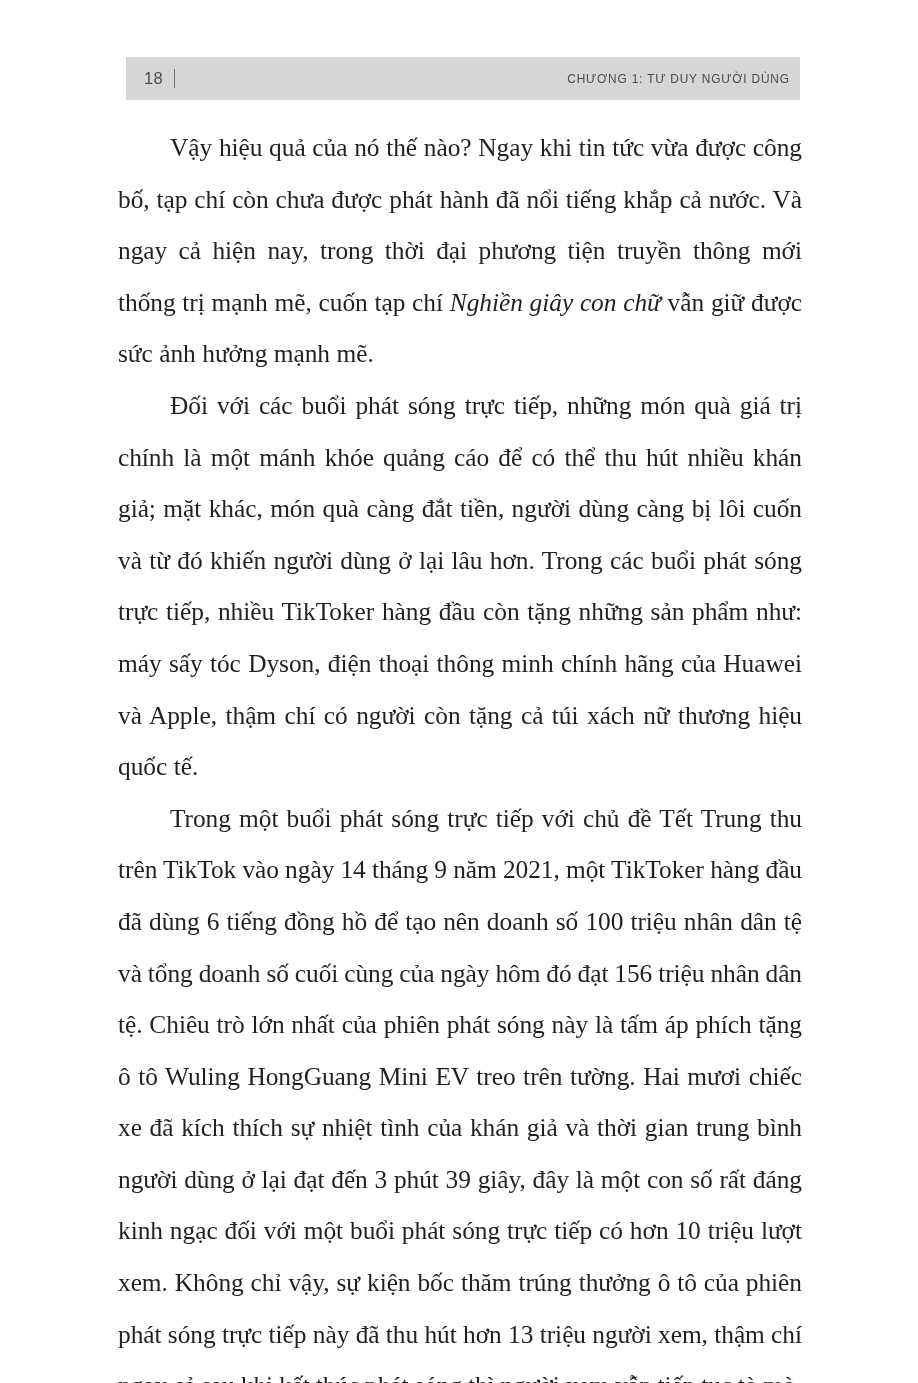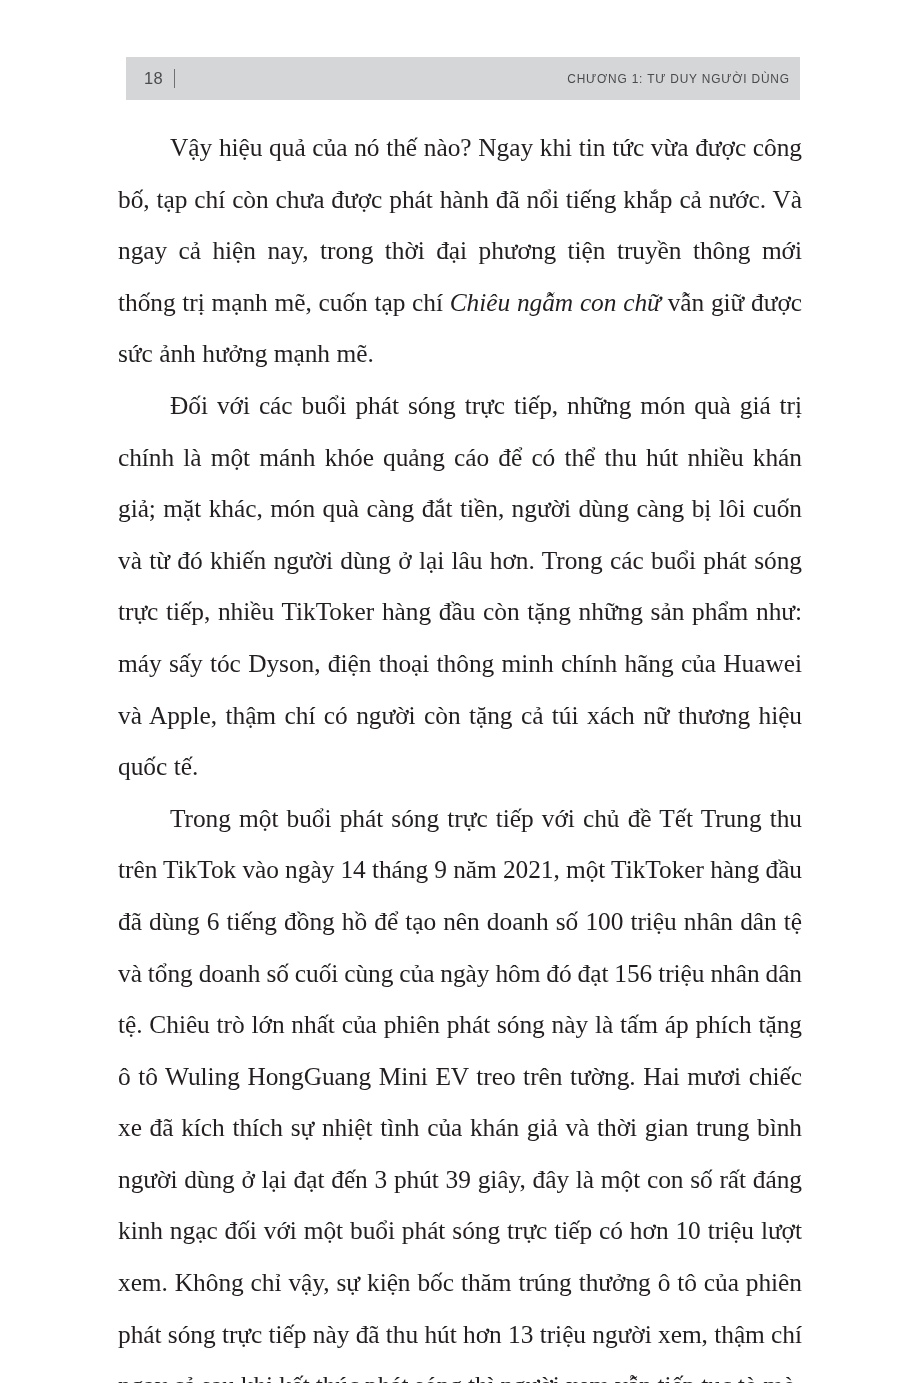--- a/index.html
+++ b/index.html
@@ -109,19 +109,19 @@
     <div class="header-inner">
       <div class="folio-group">
         <span class="folio">18</span>
         <span class="folio-rule"></span>
       </div>
       <span class="chapter-title">CHƯƠNG 1: TƯ DUY NGƯỜI DÙNG</span>
     </div>
   </div>
 
   <div class="body-block">
-    <p class="para">Vậy hiệu quả của nó thế nào? Ngay khi tin tức vừa được công bố, tạp chí còn chưa được phát hành đã nổi tiếng khắp cả nước. Và ngay cả hiện nay, trong thời đại phương tiện truyền thông mới thống trị mạnh mẽ, cuốn tạp chí <em class="italic-title">Chiêu ngẫm con chữ</em> vẫn giữ được sức ảnh hưởng mạnh mẽ.</p>
+    <p class="para">Vậy hiệu quả của nó thế nào? Ngay khi tin tức vừa được công bố, tạp chí còn chưa được phát hành đã nổi tiếng khắp cả nước. Và ngay cả hiện nay, trong thời đại phương tiện truyền thông mới thống trị mạnh mẽ, cuốn tạp chí <em class="italic-title">Nghiền giây con chữ</em> vẫn giữ được sức ảnh hưởng mạnh mẽ.</p>
     <p class="para">Đối với các buổi phát sóng trực tiếp, những món quà giá trị chính là một mánh khóe quảng cáo để có thể thu hút nhiều khán giả; mặt khác, món quà càng đắt tiền, người dùng càng bị lôi cuốn và từ đó khiến người dùng ở lại lâu hơn. Trong các buổi phát sóng trực tiếp, nhiều TikToker hàng đầu còn tặng những sản phẩm như: máy sấy tóc Dyson, điện thoại thông minh chính hãng của Huawei và Apple, thậm chí có người còn tặng cả túi xách nữ thương hiệu quốc tế.</p>
     <p class="para tight">Trong một buổi phát sóng trực tiếp với chủ đề Tết Trung thu trên TikTok vào ngày 14 tháng 9 năm 2021, một TikToker hàng đầu đã dùng 6 tiếng đồng hồ để tạo nên doanh số 100 triệu nhân dân tệ và tổng doanh số cuối cùng của ngày hôm đó đạt 156 triệu nhân dân tệ. Chiêu trò lớn nhất của phiên phát sóng này là tấm áp phích tặng ô tô Wuling HongGuang Mini EV treo trên tường. Hai mươi chiếc xe đã kích thích sự nhiệt tình của khán giả và thời gian trung bình người dùng ở lại đạt đến 3 phút 39 giây, đây là một con số rất đáng kinh ngạc đối với một buổi phát sóng trực tiếp có hơn 10 triệu lượt xem. Không chỉ vậy, sự kiện bốc thăm trúng thưởng ô tô của phiên phát sóng trực tiếp này đã thu hút hơn 13 triệu người xem, thậm chí ngay cả sau khi kết thúc phát sóng thì người xem vẫn tiếp tục tò mò. Vài ngày sau đó, rất nhiều người dùng TikTok vẫn thảo luận về việc giành giải thưởng. Đó là vì phần quà ô tô đã đóng một vai trò rất lớn.</p>
 
   </div>
 
 </div>
 
 </body></html>

